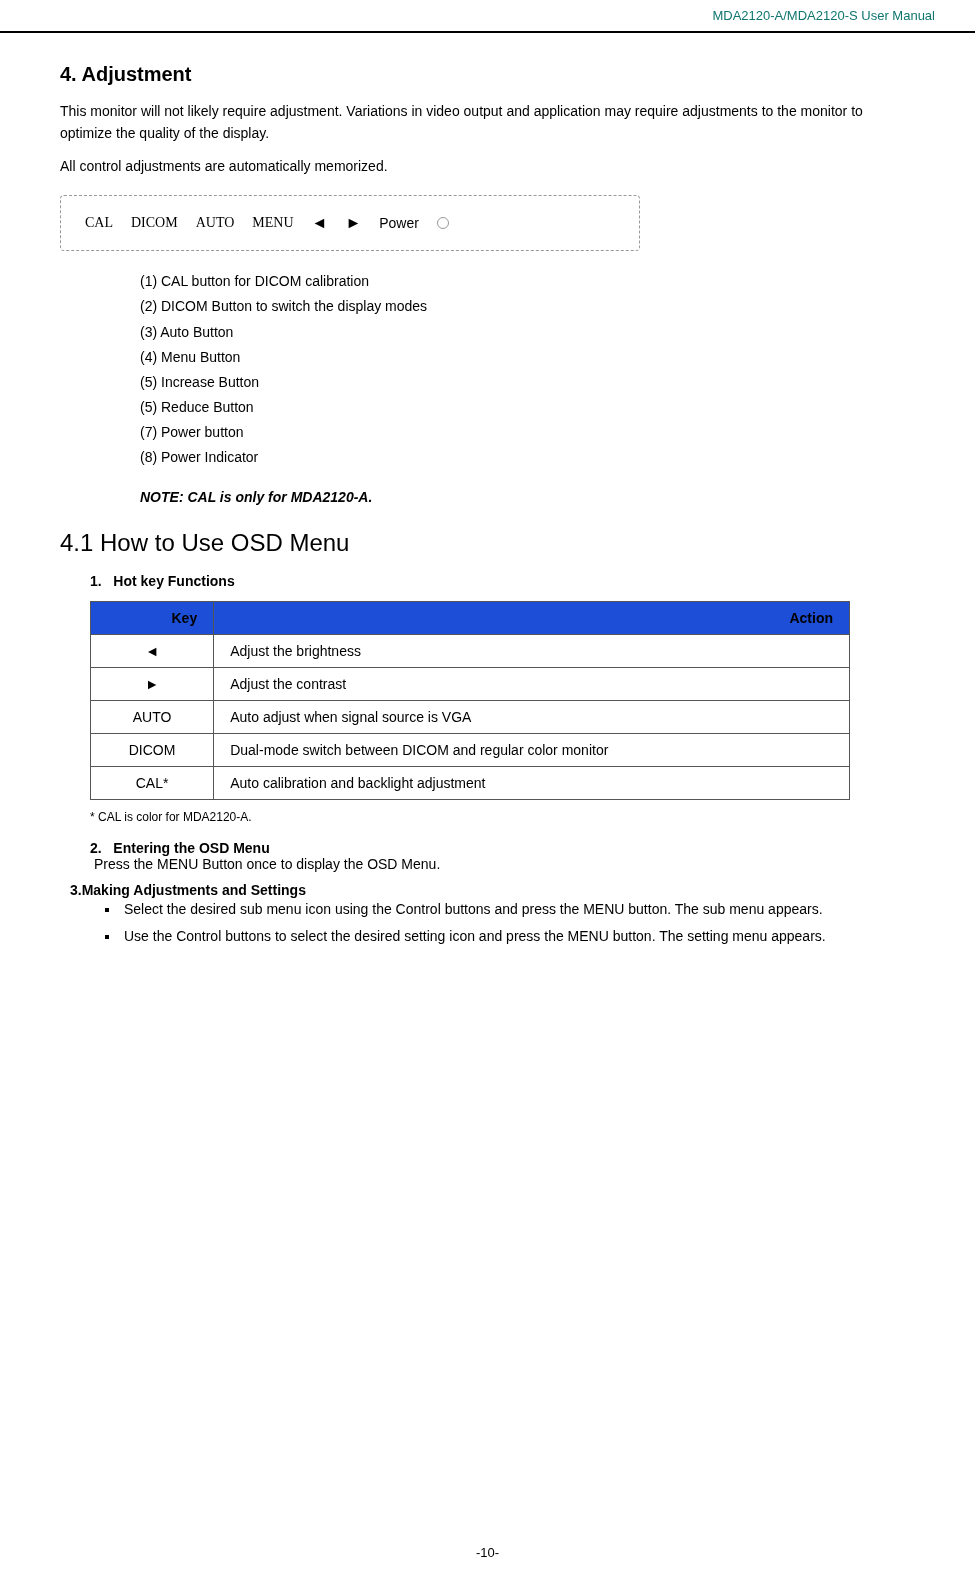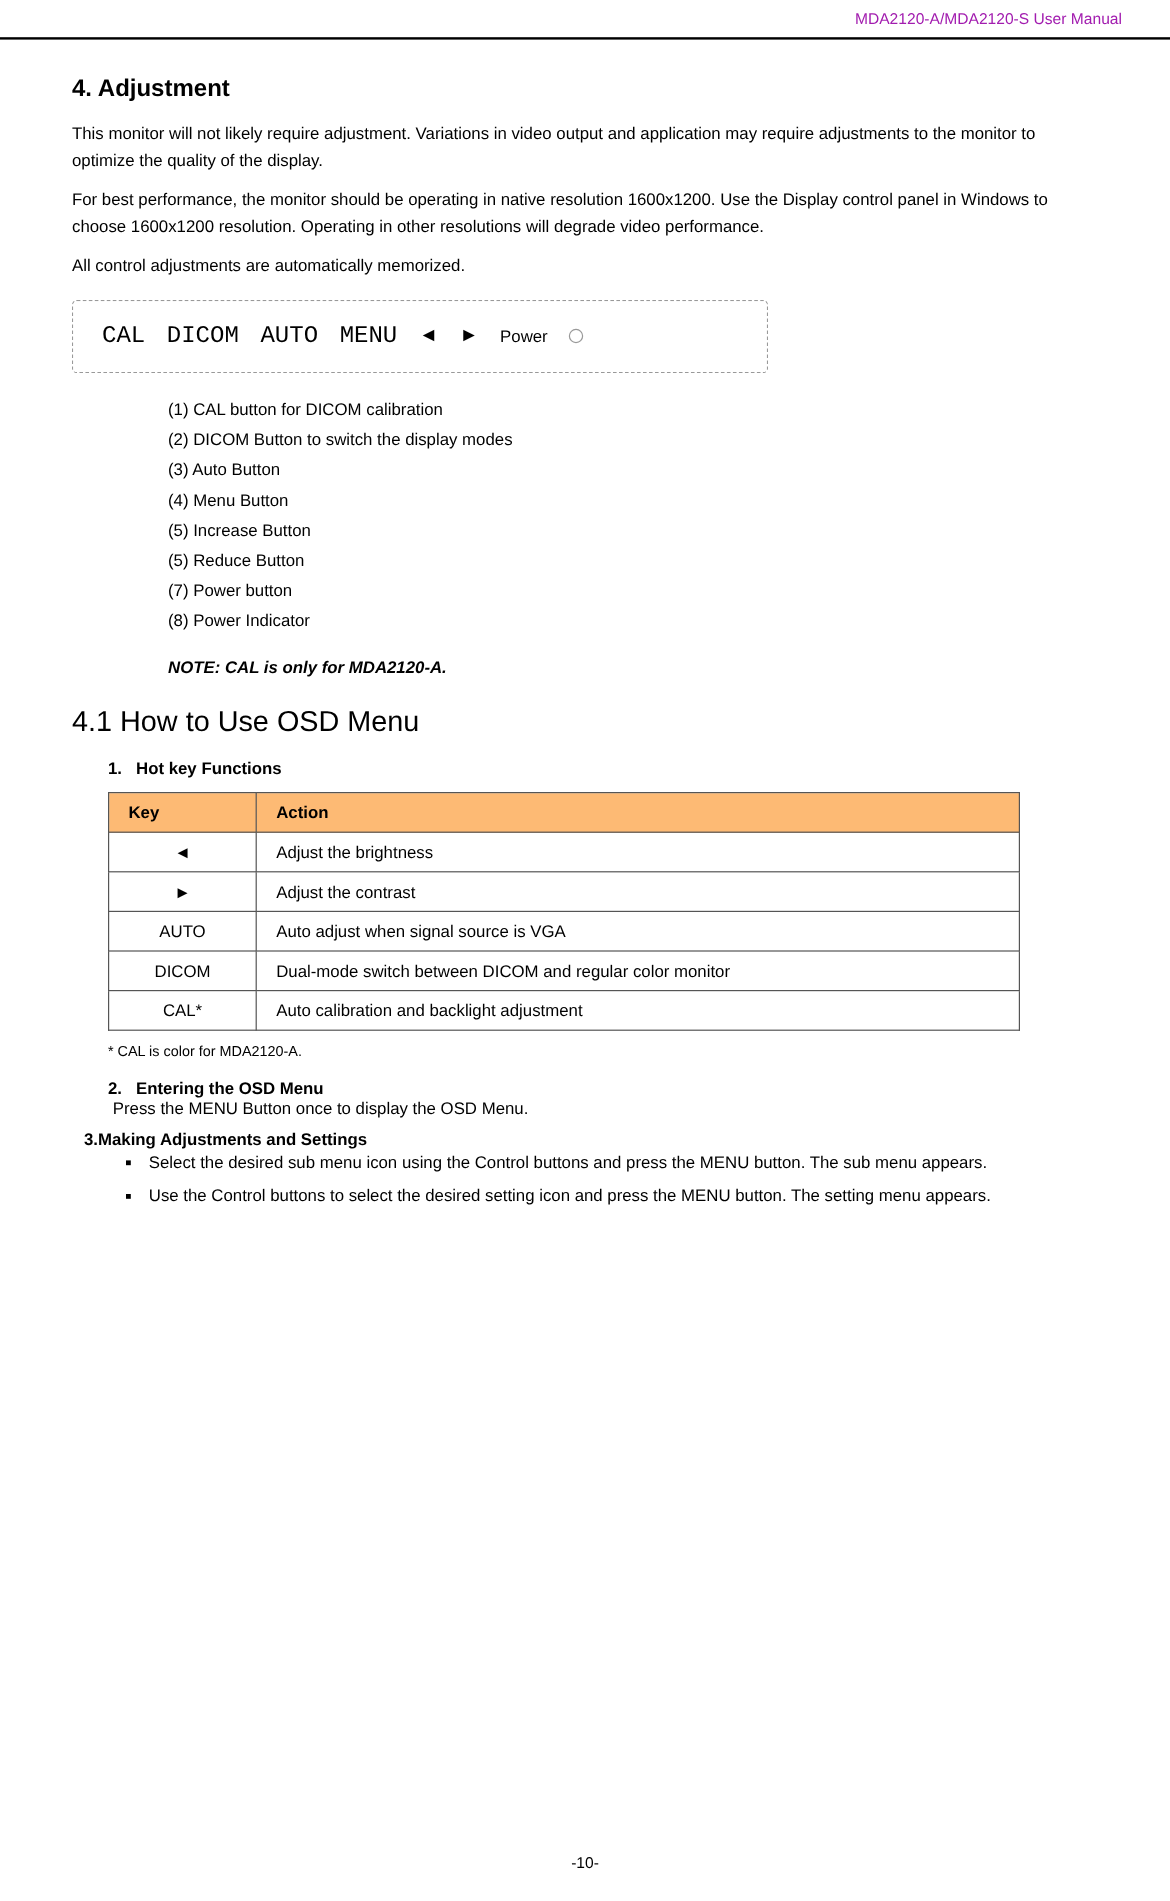--- a/index.html
+++ b/index.html
@@ -10,21 +10,21 @@
       background: #fff;
       width: 975px;
       min-height: 1584px;
       padding: 0;
     }
     .page-header {
       text-align: right;
       padding: 8px 40px 8px 40px;
       border-bottom: 2px solid #000;
       font-size: 13px;
-      color: #a21caf;
+      color: #0f766e;
     }
     .content {
       padding: 30px 66px 30px 60px;
     }
     h1.section-title {
       font-size: 20px;
       font-weight: bold;
       margin-bottom: 14px;
     }
     .intro-text {
@@ -36,23 +36,23 @@
       border: 1.5px dashed #999;
       border-radius: 4px;
       padding: 18px 24px;
       display: flex;
       align-items: center;
       gap: 18px;
       margin: 18px 0 18px 0;
       width: 580px;
     }
     .btn-label {
-      font-size: 20px;
+      font-size: 14px;
       font-weight: normal;
-      font-family: Liberation Mono, monospace;
+      font-family: Liberation Serif, serif;
     }
     .btn-arrow {
       font-size: 16px;
     }
     .btn-power {
       font-size: 14px;
     }
     .btn-indicator {
       width: 12px;
       height: 12px;
@@ -93,23 +93,23 @@
       margin-bottom: 10px;
     }
     table.hotkey-table th,
     table.hotkey-table td {
       border: 1px solid #555;
       padding: 8px 16px;
       font-size: 14px;
       text-align: left;
     }
     table.hotkey-table th {
-      text-align: left;
-      font-weight: bold;
-      background: #fdba74;
+      text-align: right;
+      font-weight: bold;
+      background: #1d4ed8;
     }
     table.hotkey-table td.center {
       text-align: center;
     }
     .footnote {
       font-size: 12px;
       margin-left: 30px;
       margin-top: 4px;
       margin-bottom: 16px;
     }
@@ -160,21 +160,20 @@
   <div class="page-header">
     <span>MDA2120-A/MDA2120-S  User  Manual</span>
   </div>
 </div>
 
 <div class="content">
 
   <h1 class="section-title">4.  Adjustment</h1>
 
   <p class="intro-text">This monitor will not likely require adjustment. Variations in video output and application may require adjustments to the monitor to optimize the quality of the display.</p>
-  <p class="intro-text">For best performance, the monitor should be operating in native resolution 1600x1200. Use the Display control panel in Windows to choose 1600x1200 resolution. Operating in other resolutions will degrade video performance.</p>
   <p class="intro-text">All control adjustments are automatically memorized.</p>
 
   <div class="button-diagram">
     <span class="btn-label">CAL</span>
     <span class="btn-label">DICOM</span>
     <span class="btn-label">AUTO</span>
     <span class="btn-label">MENU</span>
     <span class="btn-arrow">◄</span>
     <span class="btn-arrow">►</span>
     <span class="btn-power">Power</span>

